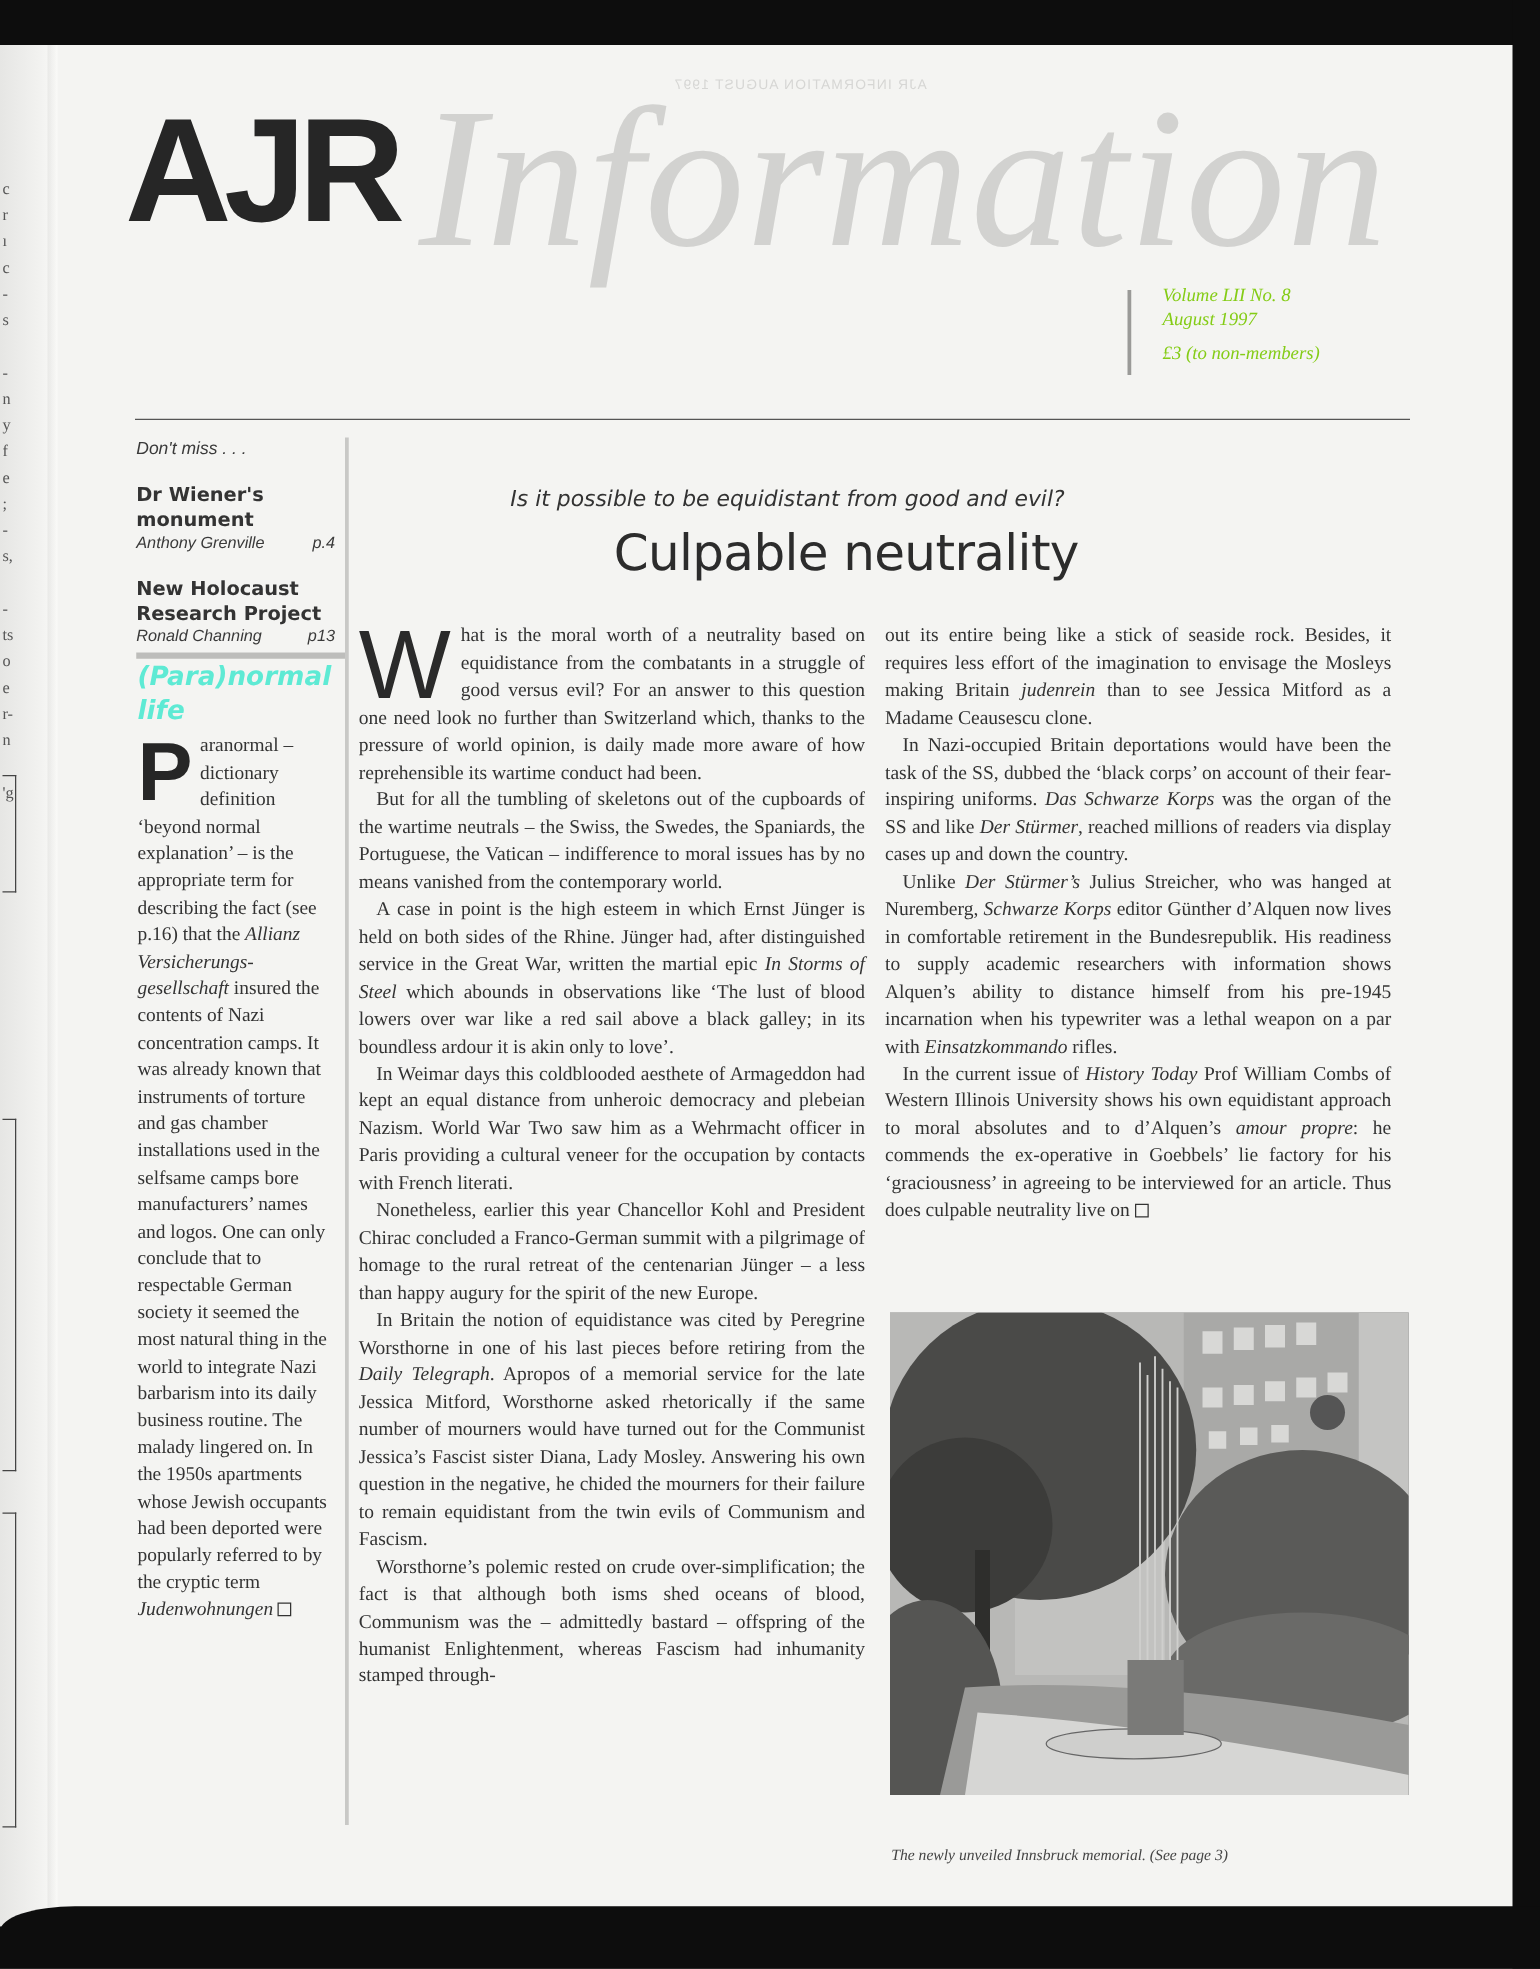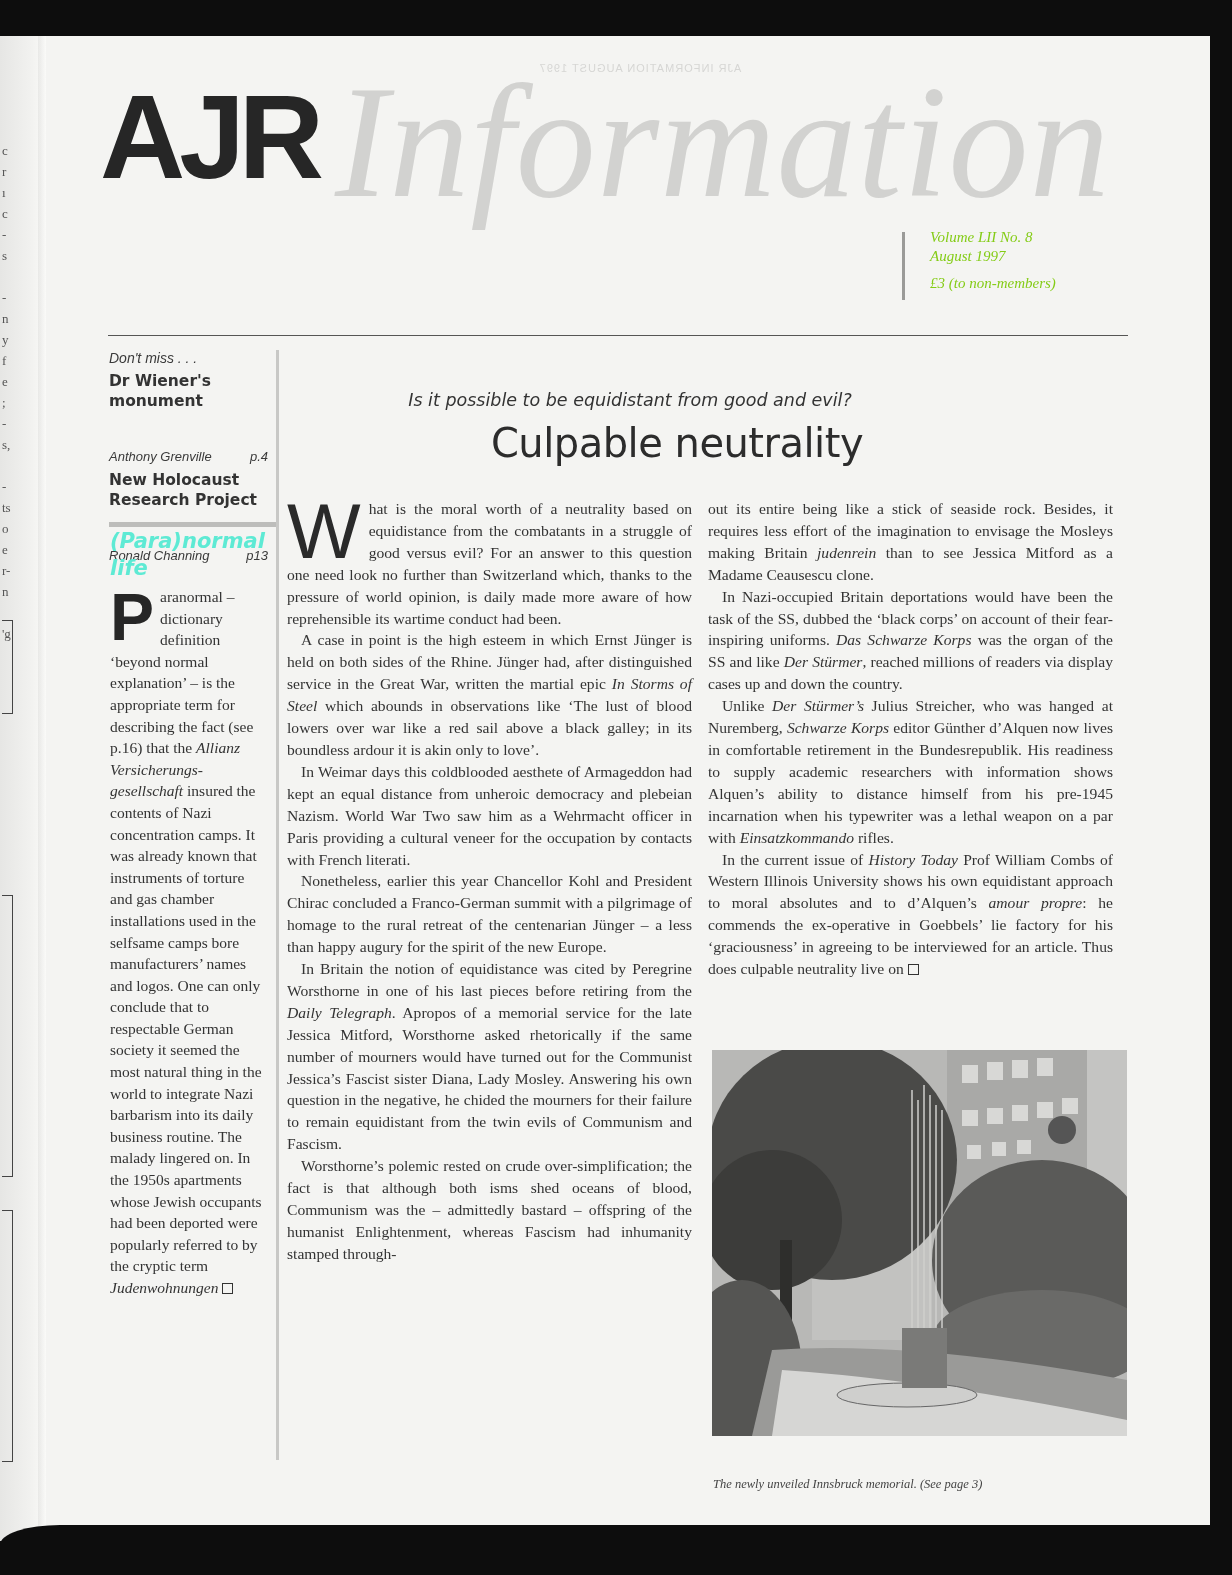--- a/index.html
+++ b/index.html
@@ -62,22 +62,22 @@
     position: absolute; left: 930px; top: 228px; font-style: italic; font-size: 15px; line-height: 19px; color: #84cc16;
   }
   .issue-info .price { margin-top: 8px; display: block; }
   .masthead-rule {
     position: absolute; left: 108px; top: 335px; width: 1020px; height: 1px; background: #555;
   }
 
   
   .sidebar { position: absolute; left: 109px; top: 350px; width: 165px; }
   .dont-miss { font-family: "Liberation Sans", sans-serif; font-style: italic; font-size: 14px; color: #3a3a3a; }
-  .teaser-title { font-family: "DejaVu Sans", sans-serif; font-weight: 700; font-size: 15.5px; line-height: 20px; color: #333; margin-top: 5px; }
-  .teaser-meta { font-family: "Liberation Sans", sans-serif; font-style: italic; font-size: 13px; color: #3a3a3a; display: flex; justify-content: space-between; padding-right: 6px; margin-top: 38px; }
+  .teaser-title { font-family: "DejaVu Sans", sans-serif; font-weight: 700; font-size: 15.5px; line-height: 20px; color: #333; margin-top: 20px; }
+  .teaser-meta { font-family: "Liberation Sans", sans-serif; font-style: italic; font-size: 13px; color: #3a3a3a; display: flex; justify-content: space-between; padding-right: 6px; }
   .teaser { margin-bottom: 6px; }
   .sidebar-rule { position: absolute; left: 109px; top: 522px; width: 168px; height: 5px; background: #bdbdbb; }
   .col-rule { position: absolute; left: 276px; top: 350px; width: 3px; height: 1110px; background: #c8c8c6; }
 
   .para-head {
     position: absolute; left: 110px; top: 528px; width: 165px;
     font-family: "DejaVu Sans", sans-serif; font-weight: 700; font-style: italic; font-size: 21px; line-height: 27px; color: #5eead4;
   }
   .para-body {
     position: absolute; left: 110px; top: 586px; width: 160px;
@@ -197,20 +197,21 @@
   <p>
     <span class="dropcap-p">P</span><span>aranormal – dictionary definition ‘beyond normal explanation’ – is the appropriate term for describing the fact (see p.16) that the </span><em>Allianz Versicherungs­gesellschaft</em><span> insured the contents of Nazi concentration camps. It was already known that instruments of torture and gas chamber installations used in the selfsame camps bore manufacturers’ names and logos. One can only conclude that to respectable German society it seemed the most natural thing in the world to integrate Nazi barbarism into its daily business routine. The malady lingered on. In the 1950s apartments whose Jewish occupants had been deported were popularly referred to by the cryptic term </span><em>Judenwohnungen</em><span class="end-mark"></span>
   </p>
 </div>
 
 <div class="standfirst">Is it possible to be equidistant from good and evil?</div>
 <div class="headline">Culpable neutrality</div>
 
 <div class="col col1">
   <p class="noindent"><span class="dropcap-w">W</span><span>hat is the moral worth of a neutrality based on equidistance from the combatants in a struggle of good versus evil? For an answer to this question one need look no further than Switzerland which, thanks to the pressure of world opinion, is daily made more aware of how reprehensible its wartime conduct had been.</span></p>
+  <p>But for all the tumbling of skeletons out of the cupboards of the wartime neutrals – the Swiss, the Swedes, the Spaniards, the Portuguese, the Vatican – indifference to moral issues has by no means vanished from the contemporary world.</p>
   <p><span>A case in point is the high esteem in which Ernst Jünger is held on both sides of the Rhine. Jünger had, after distinguished service in the Great War, written the martial epic </span><em>In Storms of Steel</em><span> which abounds in observations like ‘The lust of blood lowers over war like a red sail above a black galley; in its boundless ardour it is akin only to love’.</span></p>
   <p>In Weimar days this coldblooded aesthete of Armageddon had kept an equal distance from unheroic democracy and plebeian Nazism. World War Two saw him as a Wehrmacht officer in Paris providing a cultural veneer for the occupation by contacts with French literati.</p>
   <p>Nonetheless, earlier this year Chancellor Kohl and President Chirac concluded a Franco-German summit with a pilgrimage of homage to the rural retreat of the centenarian Jünger – a less than happy augury for the spirit of the new Europe.</p>
   <p><span>In Britain the notion of equidistance was cited by Peregrine Worsthorne in one of his last pieces before retiring from the </span><em>Daily Telegraph</em><span>. Apropos of a memorial service for the late Jessica Mitford, Worsthorne asked rhetorically if the same number of mourners would have turned out for the Communist Jessica’s Fascist sister Diana, Lady Mosley. Answering his own question in the negative, he chided the mourners for their failure to remain equidistant from the twin evils of Communism and Fascism.</span></p>
   <p>Worsthorne’s polemic rested on crude over-simplification; the fact is that although both isms shed oceans of blood, Communism was the – admittedly bastard – offspring of the humanist Enlightenment, whereas Fascism had inhumanity stamped through-</p>
 </div>
 
 <div class="col col2">
   <p class="noindent"><span>out its entire being like a stick of seaside rock. Besides, it requires less effort of the imagination to envisage the Mosleys making Britain </span><em>judenrein</em><span> than to see Jessica Mitford as a Madame Ceausescu clone.</span></p>
   <p><span>In Nazi-occupied Britain deportations would have been the task of the SS, dubbed the ‘black corps’ on account of their fear-inspiring uniforms. </span><em>Das Schwarze Korps</em><span> was the organ of the SS and like </span><em>Der Stürmer</em><span>, reached millions of readers via display cases up and down the country.</span></p>

